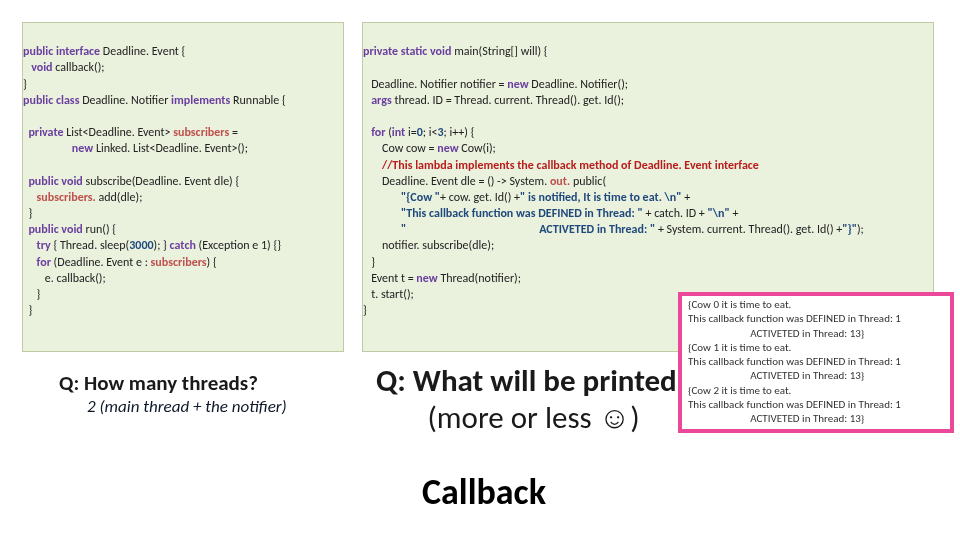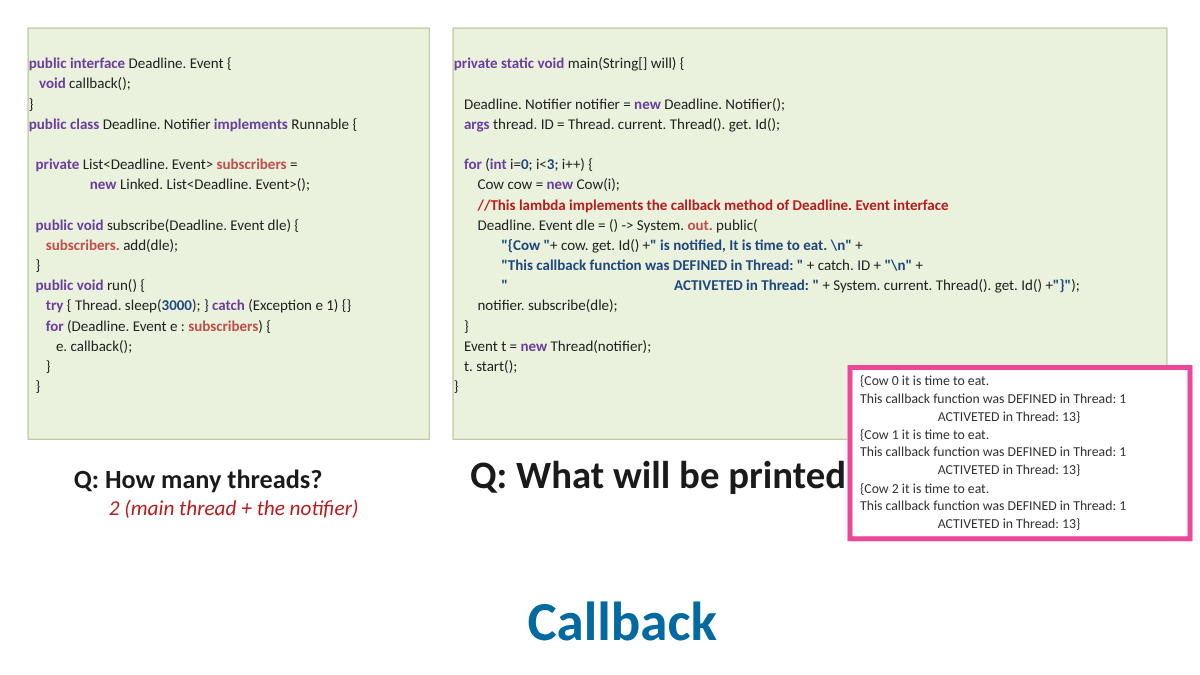--- a/index.html
+++ b/index.html
@@ -22,37 +22,37 @@
     white-space: pre;
     font-family: "Calibri", "Segoe UI", sans-serif;
     color: #222;
   }
   .kw { font-weight: bold; color: #6b3fa0; }
   .fld { color: #c0504d; font-weight: bold; }
   .str { color: #1f497d; font-weight: bold; }
   .cmt { color: #b91c1c; font-weight: bold; }
   .q { position: absolute; font-size: 21px; color: #1a1a1a; }
   .q b { font-weight: bold; }
-  .ans { color: #b91c1c; font-style: italic; font-size: 17px; display:block; padding-left:28px;text-align:right;}
+  .ans { color: #0f172a; font-style: italic; font-size: 17px; display:block; padding-left:28px;text-align:right;}
   .q2 { position: absolute; font-size: 31px; color: #1a1a1a; text-align:center; line-height:1.2;}
   .output-box {
     position: absolute;
     background: #fff;
     border: 4px solid #ec4899;
     font-size: 11px;
     line-height: 1.3;
     padding: 2px 6px;
     white-space: pre;
     color: #333;
   }
   .title {
     position: absolute;
-    font-size: 44px;
+    font-size: 36px;
     font-weight: bold;
-    color: #0369a1;
+    color: #000000;
     text-align: center;
   }
 </style>
 </head>
 <body>
 
 <div class="code-box" style="left:22px; top:22px; width:320px; height:320px;">
 <span class="kw">public interface </span><span>Deadline. Event {</span>
 <span class="kw">   void </span><span>callback();</span>
 <span>}</span>
@@ -92,20 +92,21 @@
 <span>}</span>
 </div>
 
 <div class="q" style="left:32px; top:370px;margin-left:27px;">
   <b>Q: How many threads?</b>
   <span class="ans">2 (main thread + the notifier)</span>
 </div>
 
 <div class="q2" style="left:376px; top:362px;">
   <b>Q: What will be printed?</b><br>
+  <span>(more or less ☺)</span>
 </div>
 
 <div class="output-box" style="left:678px; top:292px; width:256px;">{Cow 0 it is time to eat.
 This callback function was DEFINED in Thread: 1
                          ACTIVETED in Thread: 13}
 {Cow 1 it is time to eat.
 This callback function was DEFINED in Thread: 1
                          ACTIVETED in Thread: 13}
 {Cow 2 it is time to eat.
 This callback function was DEFINED in Thread: 1

